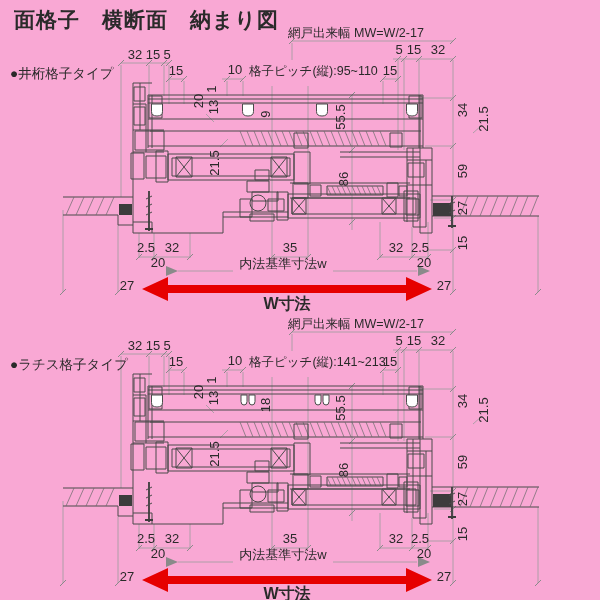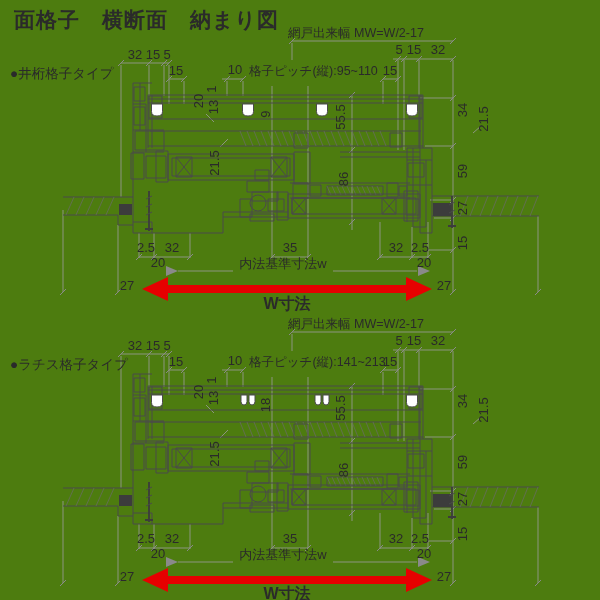--- a/index.html
+++ b/index.html
@@ -1,17 +1,17 @@
 <!DOCTYPE html>
 <html><head>
 <meta charset="utf-8">
 <style>
   html,body{margin:0;padding:0;background:#fff;width:600px;height:600px;overflow:hidden;}
   body{font-family:"Liberation Sans",sans-serif;}
-  #stage{position:relative;width:600px;height:600px;background:#4d7c0f;}
+  #stage{position:relative;width:600px;height:600px;background:#f9a8d4;}
   svg{position:absolute;left:0;top:0;}
   text{fill:#2a2a2a;font-family:"Liberation Sans",sans-serif;}
   .ttl{font-size:21px;font-weight:bold;letter-spacing:1px;}
   .lbl{font-size:13.5px;}
   .note{font-size:12.5px;text-anchor:middle;}
   .pitch{font-size:12.5px;}
   .num{font-size:13px;text-anchor:middle;}
   .numr{font-size:13px;text-anchor:middle;}
   .naiho{font-size:13px;text-anchor:middle;}
   .wdim{font-size:16px;font-weight:bold;text-anchor:middle;}

